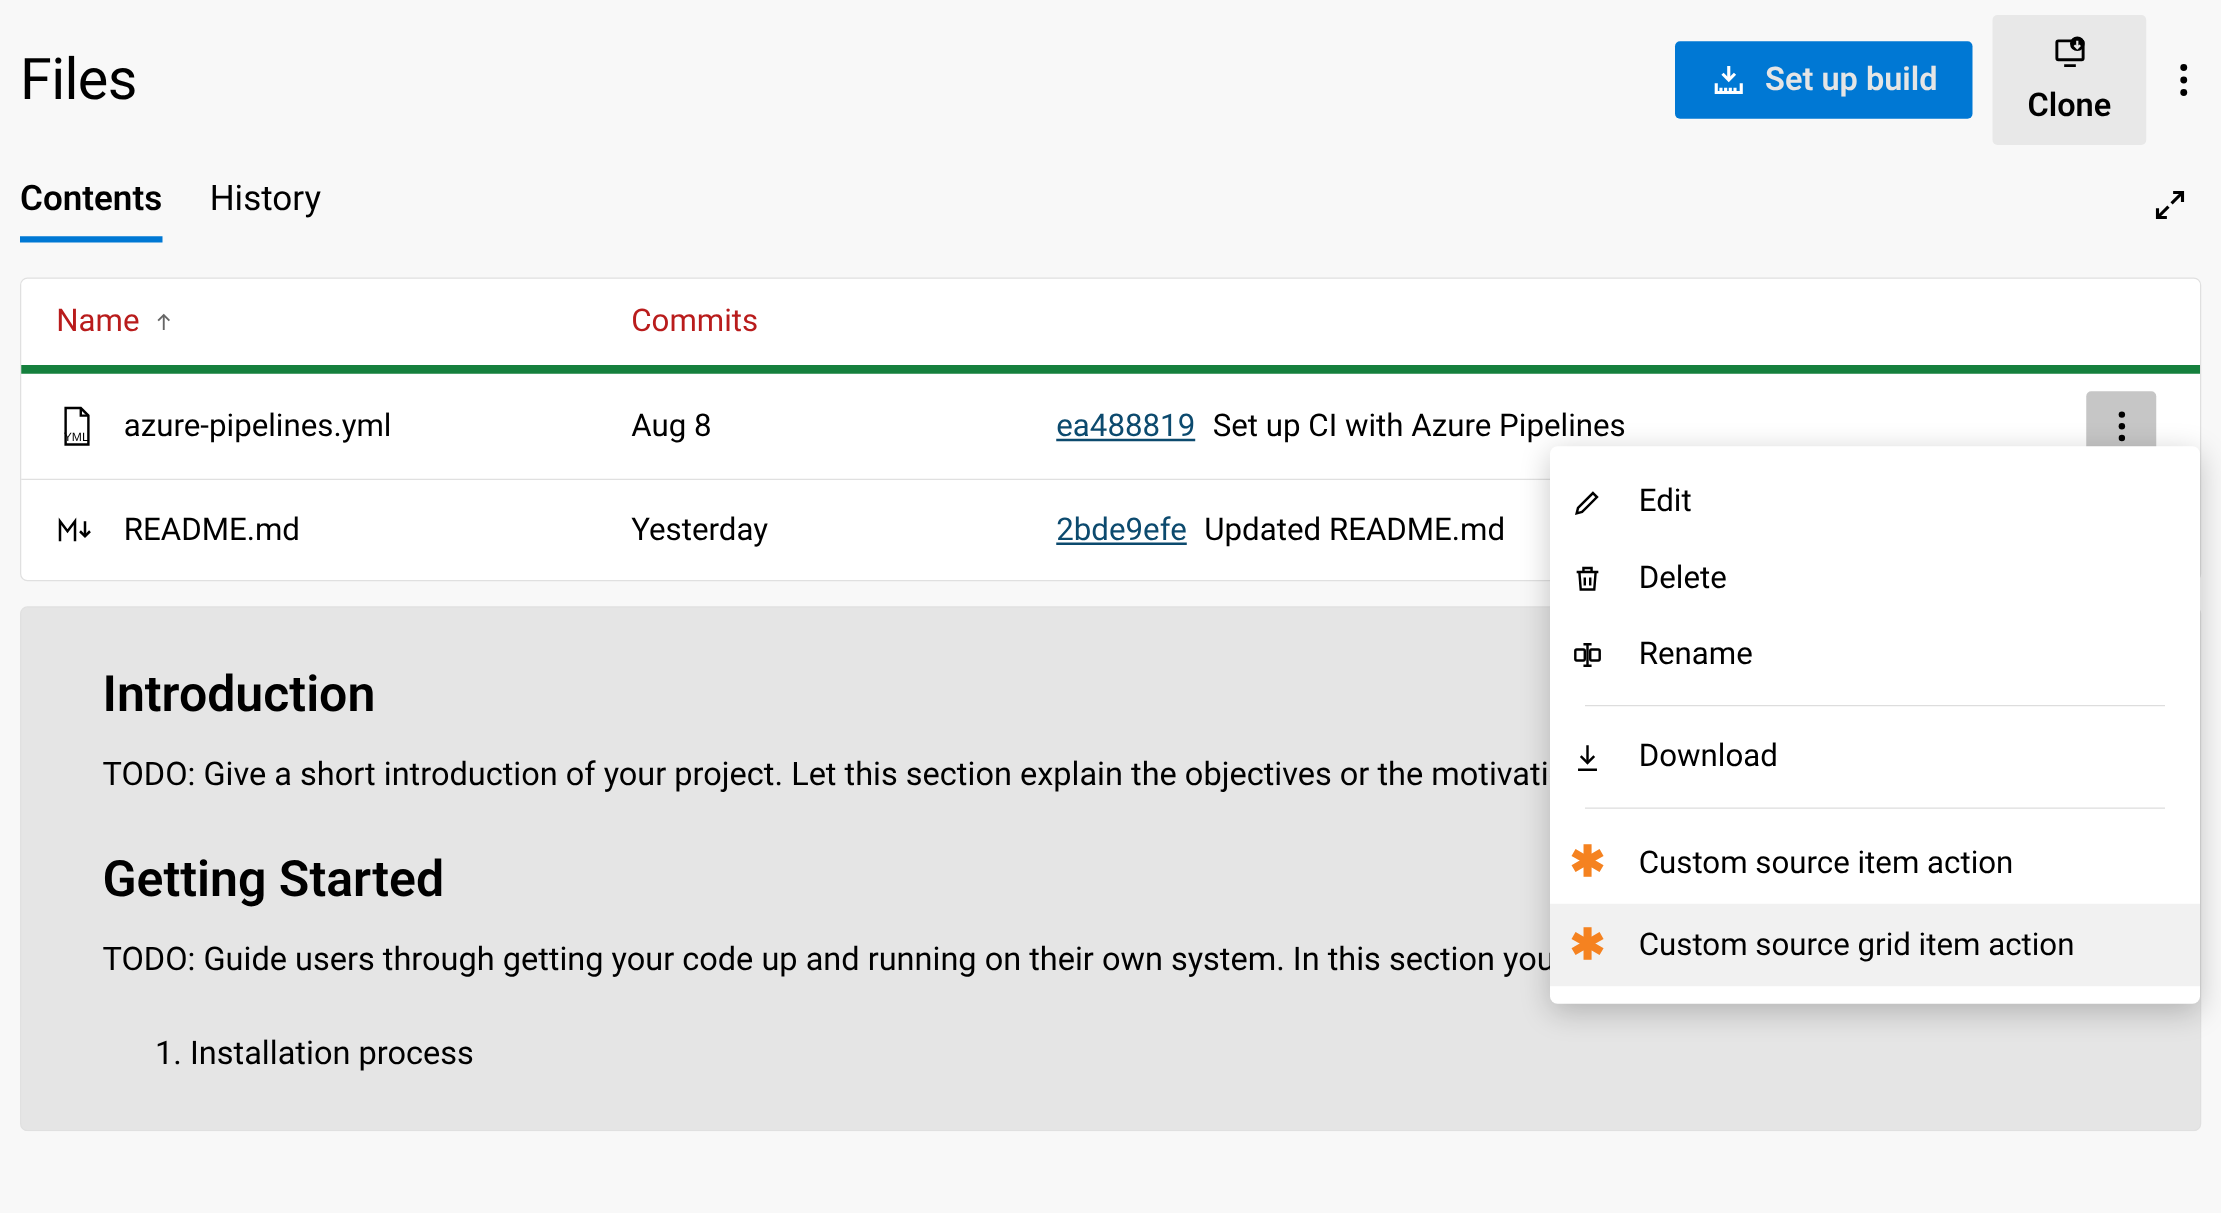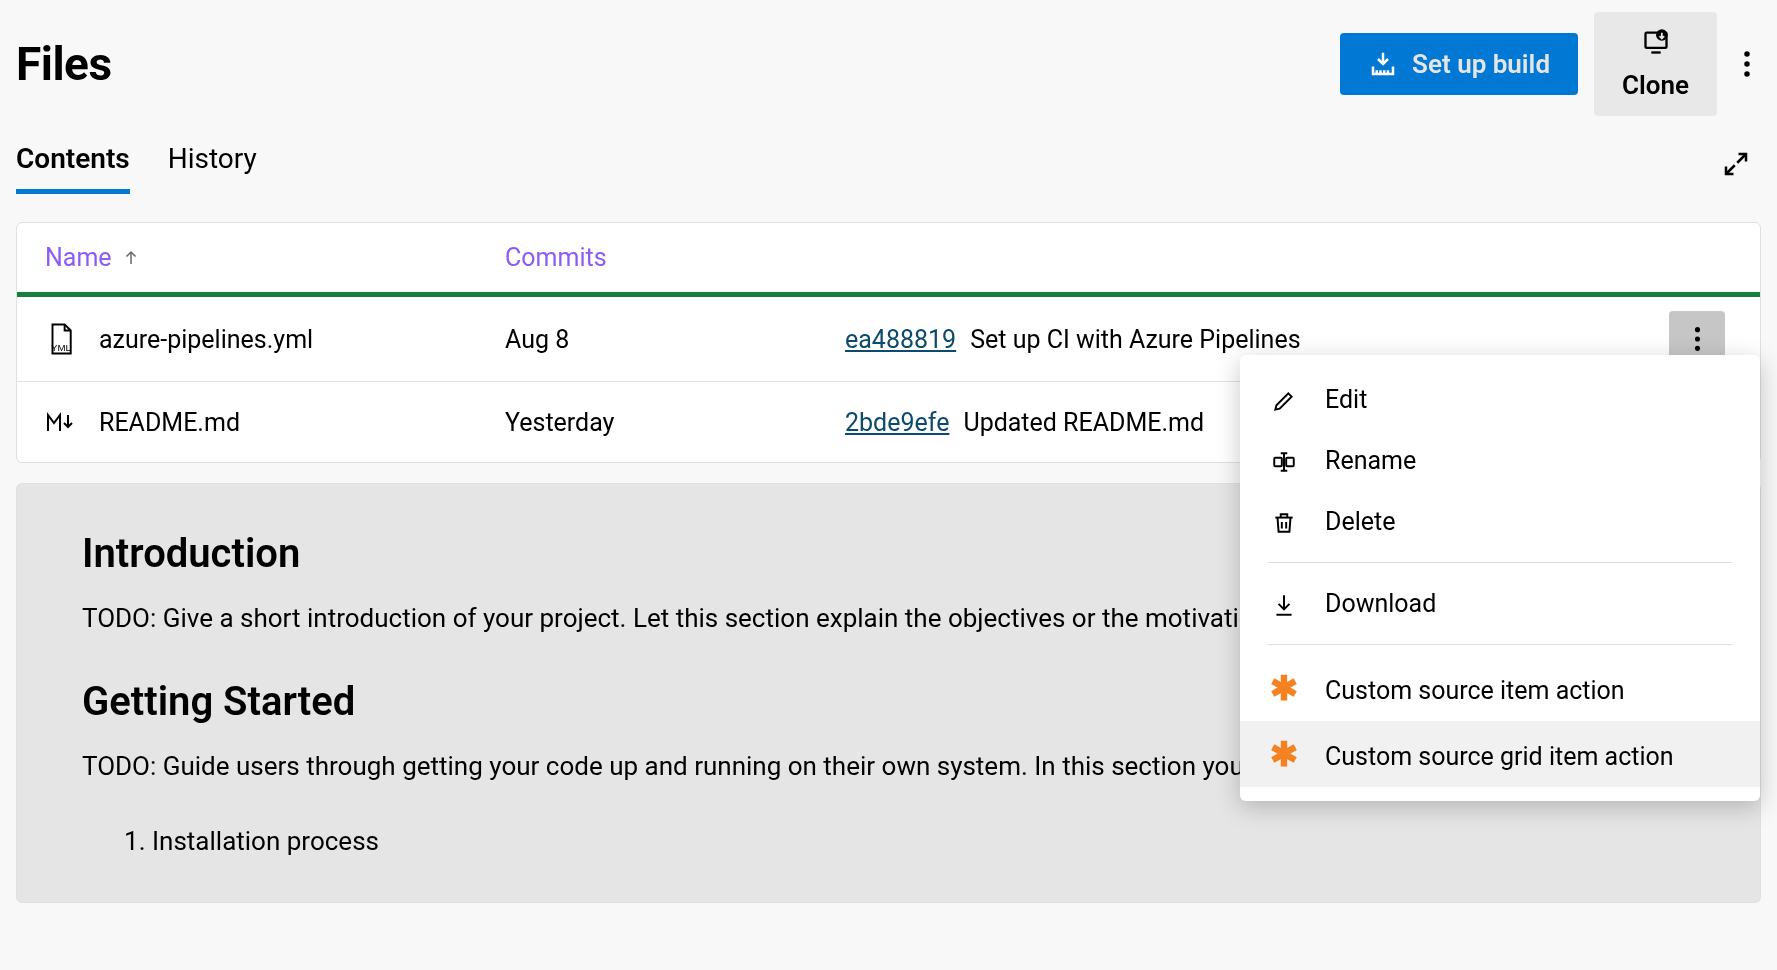--- a/index.html
+++ b/index.html
@@ -18,21 +18,21 @@
       width: 1777px;
     }
     .header-row {
       display: flex;
       align-items: center;
       justify-content: space-between;
       padding: 0 0 18px 0;
     }
     .page-title {
       font-size: 46px;
-      font-weight: 700;
+      font-weight: 400;
       letter-spacing: -0.5px;
     }
     .header-actions {
       display: flex;
       align-items: center;
       gap: 16px;
     }
     .btn {
       display: inline-flex;
       align-items: center;
@@ -89,23 +89,23 @@
     .file-table {
       background: #fff;
       border: 1px solid #e0e0e0;
       border-radius: 6px;
       overflow: visible;
       position: relative;
     }
     .table-header {
       display: flex;
       padding: 20px 28px;
-      color: #8b5cf6;
+      color: #b91c1c;
       font-size: 25px;
-      border-bottom: 5px solid #15803d;
+      border-bottom: 7px solid #15803d;
     }
     .col-name { width: 460px; display:flex; align-items:center; gap:10px;}
     .col-change { width: 340px; }
     .col-commits { flex: 1; }
     .col-actions { width: 70px; display:flex; justify-content:center; }
     .table-row {
       display: flex;
       align-items: center;
       padding: 14px 28px;
       font-size: 25px;
@@ -172,23 +172,23 @@
       right: 0;
       width: 520px;
       background: #fff;
       border-radius: 6px;
       box-shadow: 0 6px 24px rgba(0,0,0,0.22);
       padding: 14px 0;
       z-index: 50;
     }
     .menu-item {
       display: flex;
-      align-items: flex-end;
+      align-items: center;
       gap: 26px;
-      padding: 16px 29px;
+      padding: 16px 15px;
       font-size: 25px;
       cursor: pointer;
     }
     .menu-item:hover, .menu-item.hover {
       background: #f1f1f1;
     }
     .menu-icon-slot {
       width: 30px;
       display:flex;
       align-items:center;
@@ -304,38 +304,38 @@
             <span class="menu-icon-slot">
               <svg width="26" height="26" viewBox="0 0 24 24" fill="none" stroke="#000" stroke-width="1.8">
                 <path d="M4 20l4-1 11-11-3-3L5 16l-1 4z"></path>
               </svg>
             </span>
             <span>Edit</span>
           </div>
           <div class="menu-item">
             <span class="menu-icon-slot">
               <svg width="26" height="26" viewBox="0 0 24 24" fill="none" stroke="#000" stroke-width="1.8">
+                <path d="M4 7h16"></path>
+                  <path d="M9 7V4h6v3"></path>
+                <path d="M6 7l1 13h10l1-13"></path>
+                <path d="M10 11v6M14 11v6"></path>
+              </svg>
+            </span>
+            <span>Delete</span>
+          </div>
+          <div class="menu-item">
+            <span class="menu-icon-slot">
+              <svg width="26" height="26" viewBox="0 0 24 24" fill="none" stroke="#000" stroke-width="1.8">
                 <path d="M12 4v16"></path>
                   <path d="M9 4h6M9 20h6"></path>
                 <rect x="3" y="8" width="7" height="8" rx="1"></rect>
                 <rect x="14" y="8" width="7" height="8" rx="1"></rect>
               </svg>
             </span>
             <span>Rename</span>
-          </div>
-          <div class="menu-item">
-            <span class="menu-icon-slot">
-              <svg width="26" height="26" viewBox="0 0 24 24" fill="none" stroke="#000" stroke-width="1.8">
-                <path d="M4 7h16"></path>
-                  <path d="M9 7V4h6v3"></path>
-                <path d="M6 7l1 13h10l1-13"></path>
-                <path d="M10 11v6M14 11v6"></path>
-              </svg>
-            </span>
-            <span>Delete</span>
           </div>
           <div class="menu-divider"></div>
           <div class="menu-item">
             <span class="menu-icon-slot">
               <svg width="26" height="26" viewBox="0 0 24 24" fill="none" stroke="#000" stroke-width="1.8">
                 <path d="M12 3v13"></path>
                   <path d="M7 11l5 5 5-5"></path>
                   <path d="M5 21h14"></path>
               </svg>
             </span>

